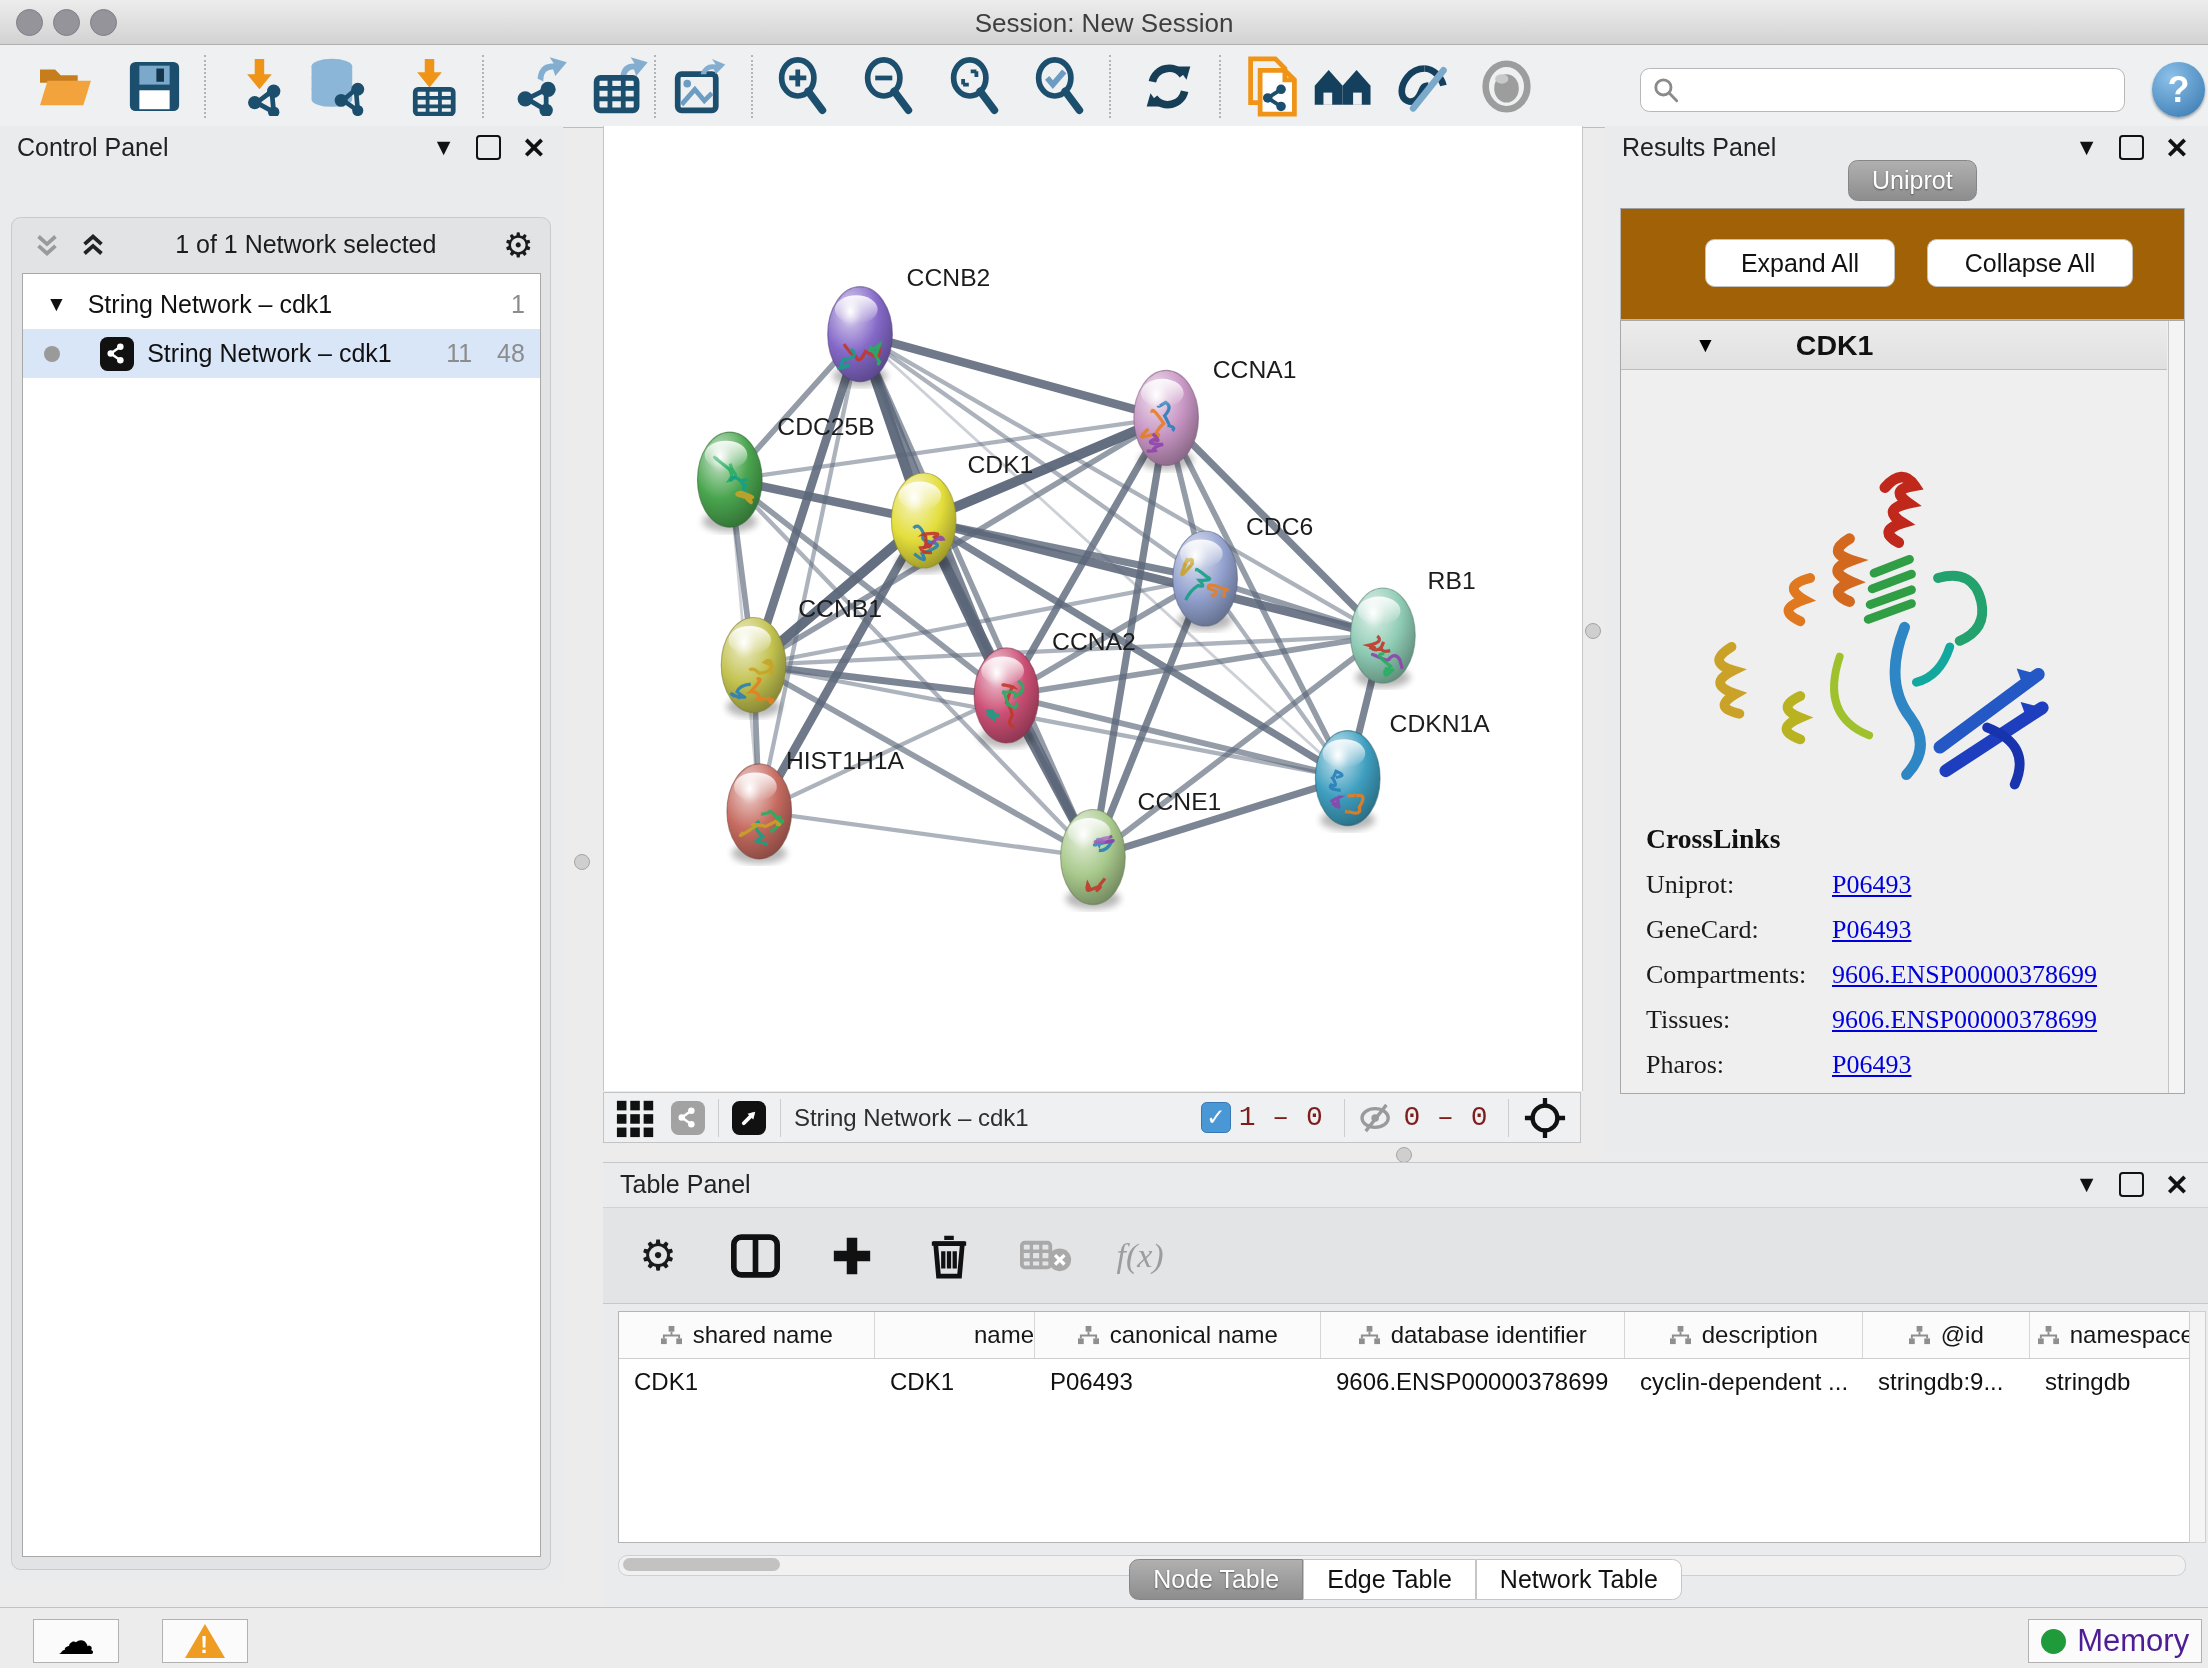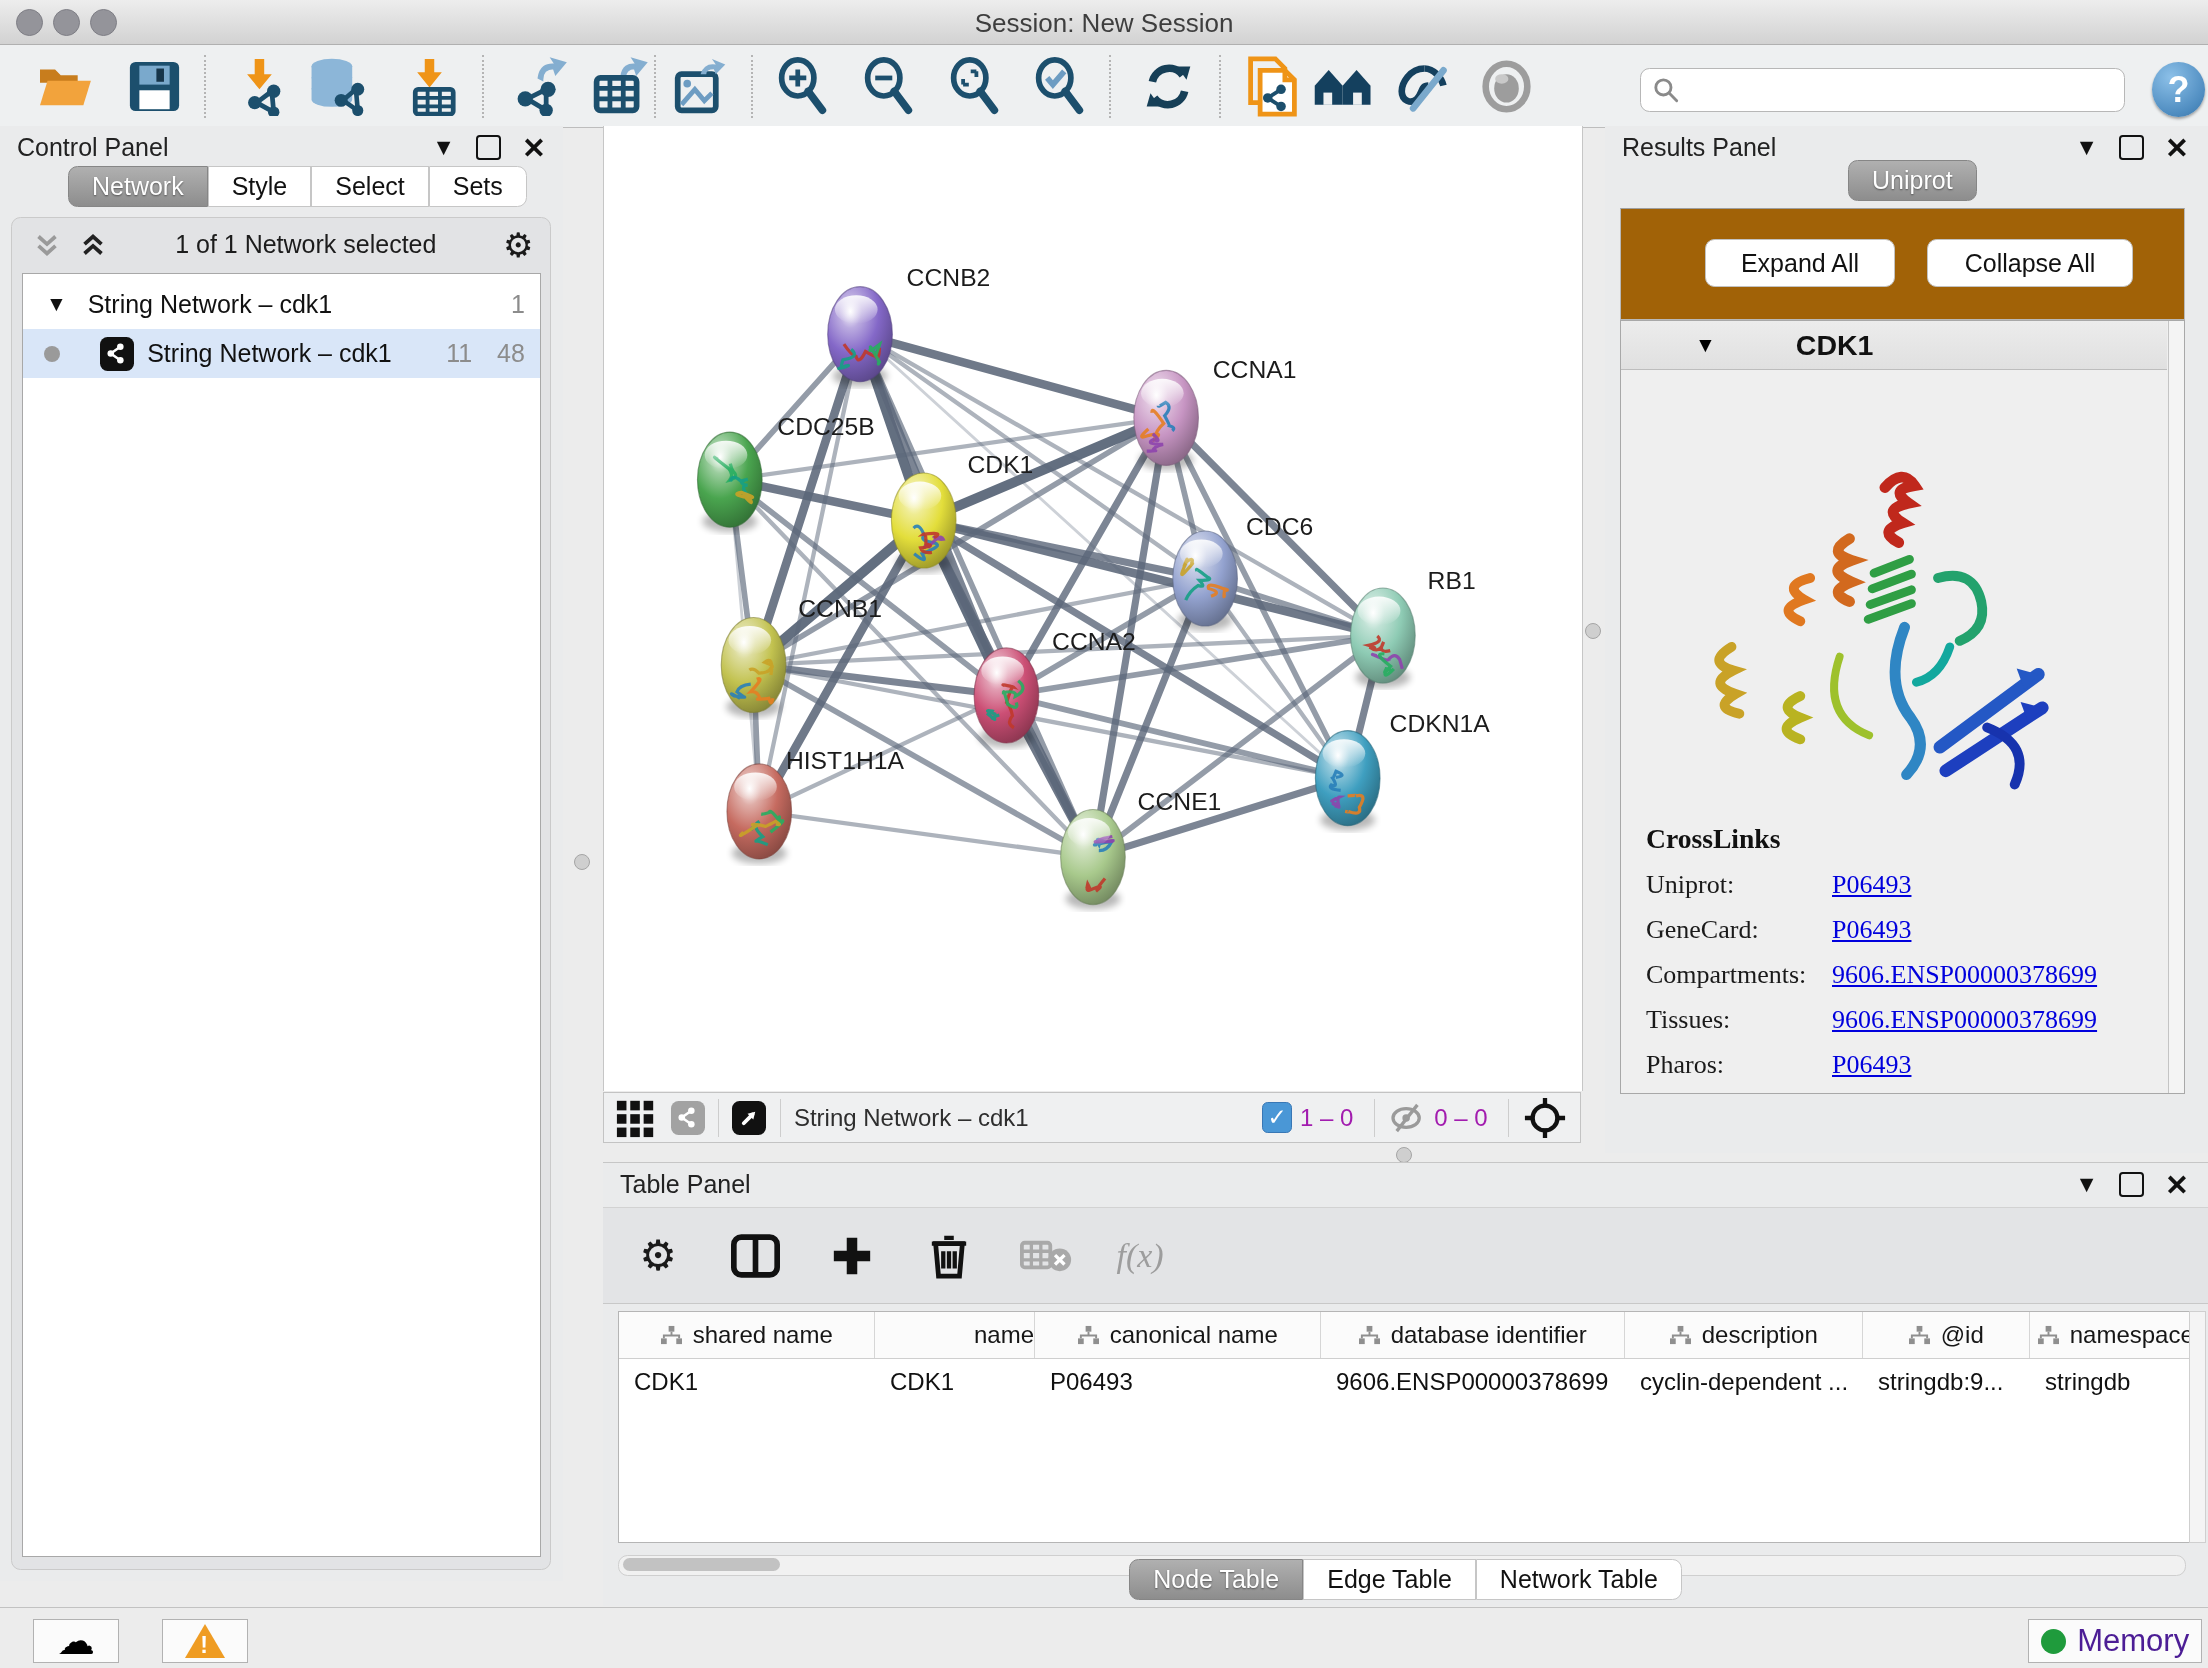--- a/index.html
+++ b/index.html
@@ -49,21 +49,21 @@
   .sharesq{width:34px;height:34px;background:#111;border-radius:7.6px;display:flex;align-items:center;justify-content:center;}
   
   .knob{position:absolute;width:14.3px;height:14.3px;border-radius:50%;background:#cfcfcf;border:1px solid #a5a5a5;}
   
   .netview{position:absolute;left:603px;top:126px;width:978px;height:965px;background:#fff;
     border-left:1px solid #c6c6c6;border-right:1px solid #c6c6c6;}
   .netbar{position:absolute;left:603px;top:1092px;width:978px;height:51px;background:#eff0f1;
     border:1px solid #c3c3c3;box-sizing:border-box;display:flex;align-items:center;}
   .nb-sep{height:38px;border-left:1.9px solid #cdcdcd;margin:0 13.3px;}
   .nb-txt{font-size:24px;color:#2e2e2e;}
-  .nb-cnt{font-size:24px;color:#a21caf;margin:0 7.6px;}
+  .nb-cnt{font-size:28px;color:#7f1d1d;margin:0 7.6px;font-family:Liberation Mono, monospace;}
   .chk{width:28.5px;height:28.5px;border-radius:5.7px;background:#4a97d6;border:1px solid #3877b5;color:#fff;
     font-size:23px;display:flex;align-items:center;justify-content:center;}
   
   .rpanel{position:absolute;left:1605px;top:126px;width:603px;height:1027px;background:#eaebec;}
   .stringtab{position:absolute;left:243px;top:34px;}
   .rp-box{position:absolute;left:15px;top:82px;width:563px;height:110px;background:#a16207;
     border:1.9px solid #b9b9b9;border-top:1.9px solid #9f9f9f;}
   .rbtn{position:absolute;top:30px;height:46px;background:#fff;border:1px solid #c2c2c2;border-radius:9.5px;
     font-size:25px;color:#111;display:flex;align-items:center;justify-content:center;cursor:pointer;}
   .rp-scroll{position:absolute;left:15px;top:194px;width:563px;height:772px;background:#efefef;
@@ -280,23 +280,20 @@
   </div>
 
   <div class="cpanel">
     <div class="phead">
       <div class="ptitle">Control Panel</div>
       <div class="pctrls" style="right:17px">
         <span class="pc">▼</span>
         <span class="pc box"></span>
         <span class="pc x">✕</span>
       </div>
-    </div>
-    <div class="cp-tabs">
-      <span class="tab first active">Network</span><span class="tab">Style</span><span class="tab">Select</span><span class="tab last">Sets</span>
     </div>
     <div class="cp-inner">
       <div class="cp-bar">
         <svg width="32" height="32" viewBox="0 0 34 34" style="margin-left:19px">
             <path d="M8 8 l9 8 9-8 M8 18 l9 8 9-8" stroke="#9a9a9a" stroke-width="4" fill="none"></path>
           </svg>
         <svg width="32" height="32" viewBox="0 0 34 34" style="margin-left:13.3px">
             <path d="M8 16 l9-8 9 8 M8 26 l9-8 9 8" stroke="#222" stroke-width="4" fill="none"></path>
           </svg>
         <div class="cp-status">1 of 1 Network selected</div>

